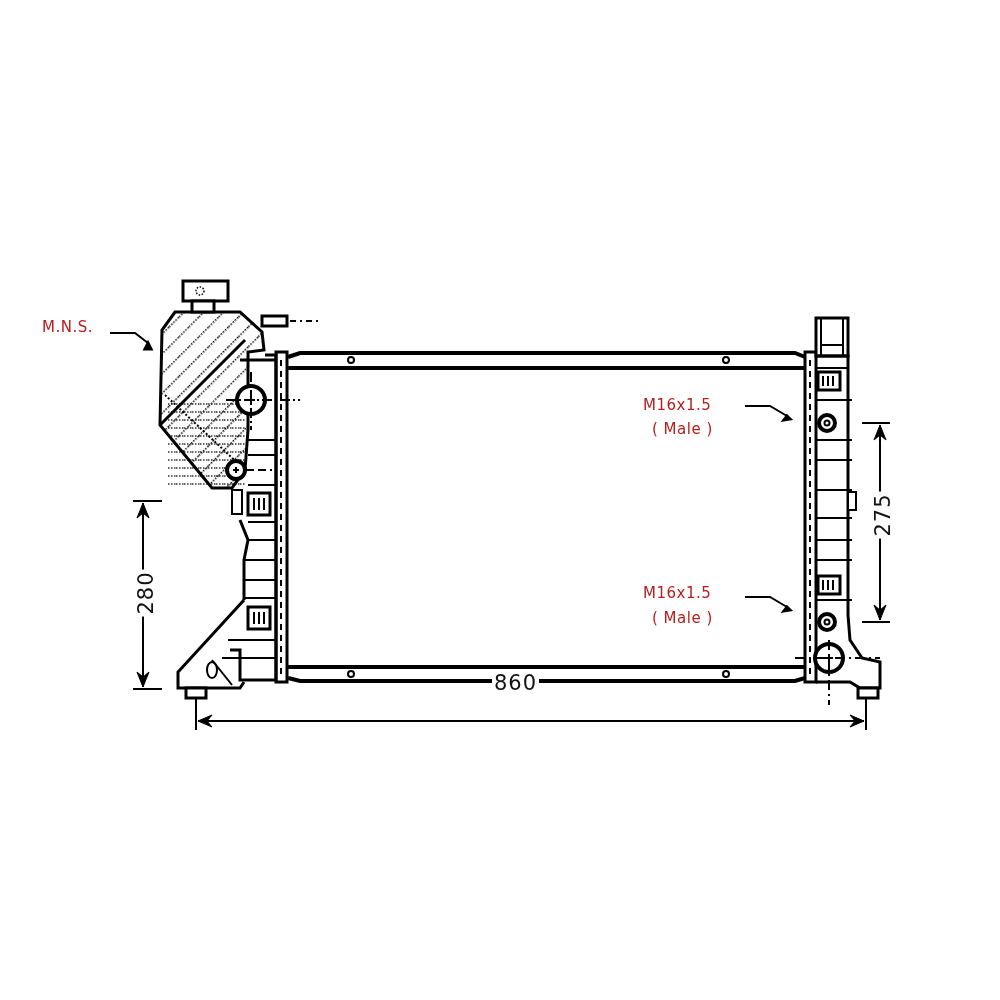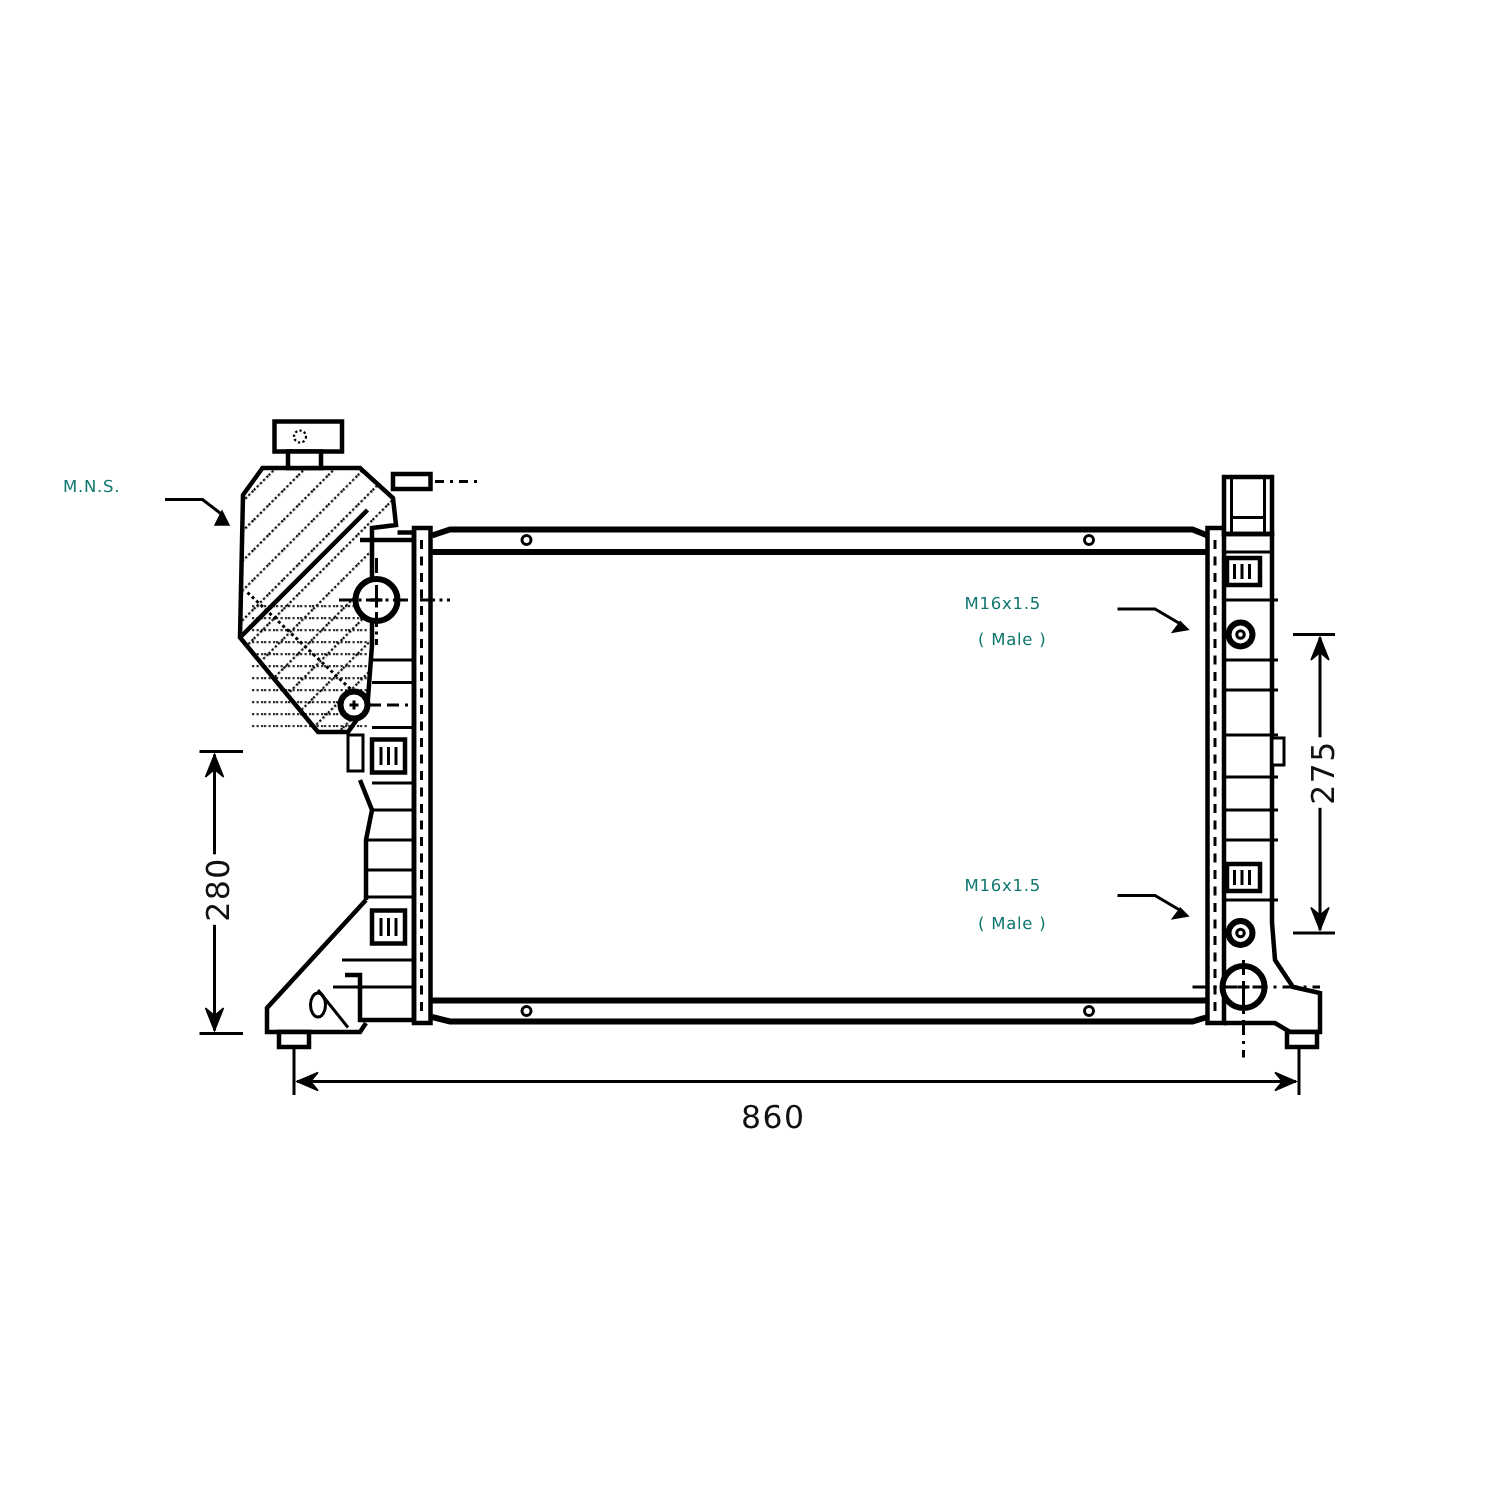--- a/index.html
+++ b/index.html
@@ -1,18 +1,18 @@
 <!DOCTYPE html>
 <html><head>
   <meta charset="utf-8">
   <style>
     html, body { margin:0; padding:0; background:#ffffff; }
     body { width:1000px; height:1000px; position:relative; overflow:hidden; font-family:"DejaVu Sans", sans-serif; }
     #drawing { position:absolute; left:0; top:0; width:1000px; height:1000px; }
-    .lbl { position:absolute; font-family:"DejaVu Sans", sans-serif; font-size:11px; color:#0f766e; letter-spacing:0.5px; white-space:nowrap; }
+    .lbl { position:absolute; font-family:"DejaVu Sans", sans-serif; font-size:15px; color:#b91c1c; letter-spacing:0.5px; white-space:nowrap; }
     .dim { position:absolute; font-family:"DejaVu Sans", sans-serif; font-size:21px; color:#111; background:#fff; padding:0 2px; letter-spacing:1px; }
     .vert { transform:rotate(-90deg); transform-origin:center center; }
   </style>
 </head>
 <body>
 
 <svg id="drawing" viewBox="0 0 1000 1000" xmlns="http://www.w3.org/2000/svg">
   <defs>
     <pattern id="hatch" width="14" height="14" patternUnits="userSpaceOnUse" patternTransform="rotate(45)">
       <line x1="0" y1="0" x2="0" y2="14" stroke="#000" stroke-width="3" stroke-dasharray="1.5 1.5"></line>
@@ -195,15 +195,15 @@
 </svg>
 
 <div class="lbl" style="left:42px; top:318px;">M.N.S.</div>
 
 <div class="lbl" style="left:643px; top:396px;">M16x1.5</div>
 <div class="lbl" style="left:652px; top:420px;">( Male )</div>
 
 <div class="lbl" style="left:643px; top:584px;">M16x1.5</div>
 <div class="lbl" style="left:652px; top:609px;">( Male )</div>
 
-<div class="dim" style="left:492px; top:733px;">860</div>
+<div class="dim" style="left:492px; top:671px;">860</div>
 <div class="dim vert" style="left:122px; top:581px;">280</div>
 <div class="dim vert" style="left:859px; top:503px;">275</div>
 
 </body></html>

